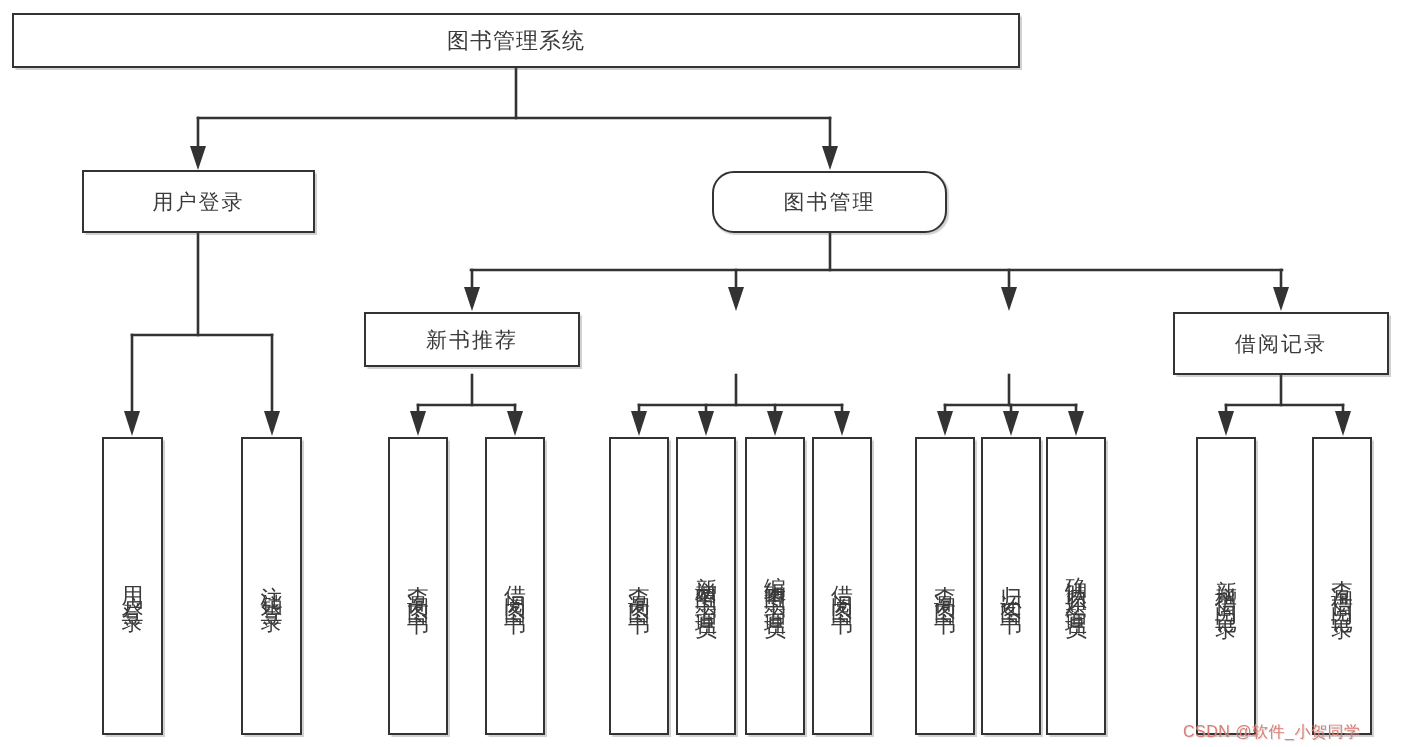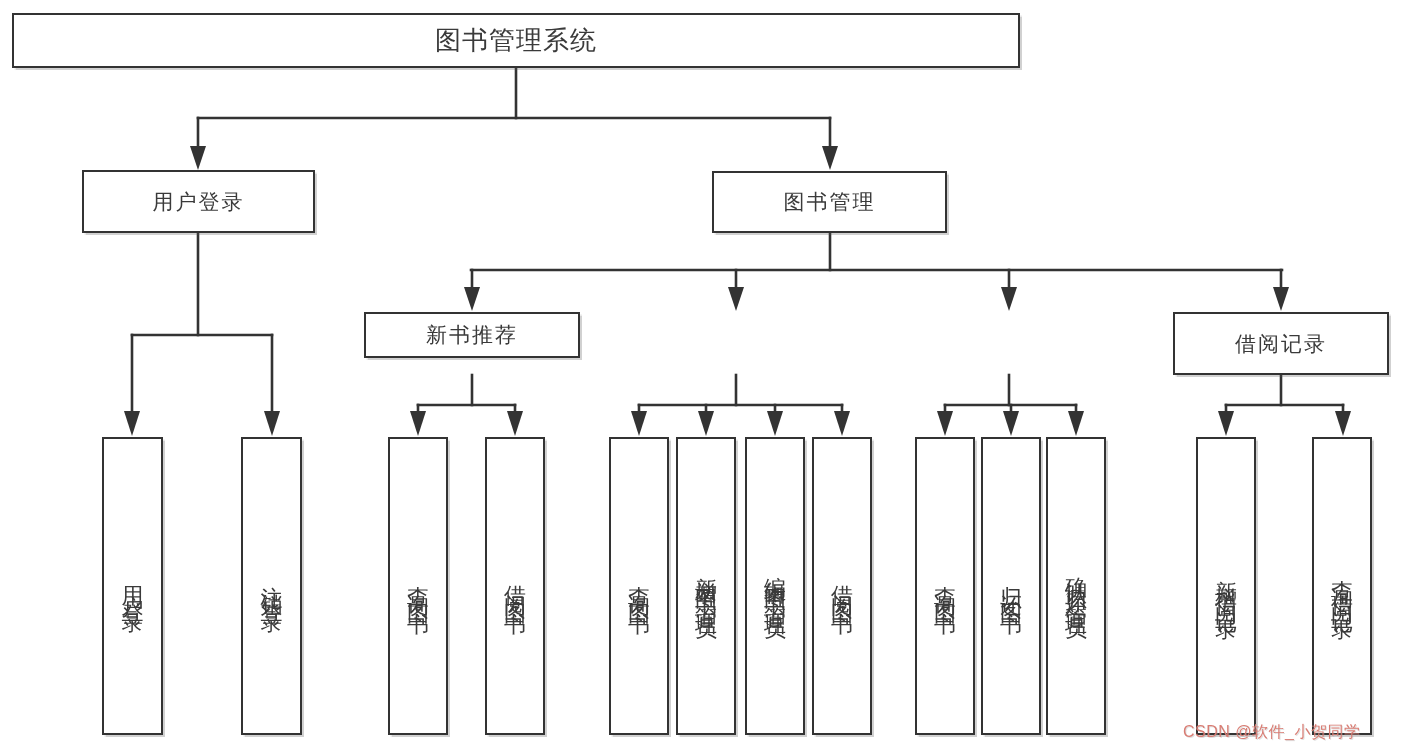--- a/index.html
+++ b/index.html
@@ -35,21 +35,21 @@
     position: absolute;
     box-sizing: border-box;
     background: #ffffff;
     border: 2.5px solid var(--border, #333333);
     display: flex;
     align-items: center;
     justify-content: center;
     box-shadow: 1.5px 1.5px 1px rgba(90, 90, 90, 0.28);
   }
   .h-node { font-size: 21px; letter-spacing: 2px; white-space: nowrap; }
-  .root-node { font-size: 26px; letter-spacing: 1px; }
+  .root-node { font-size: 22px; letter-spacing: 1px; }
   .v-node span {
     writing-mode: vertical-rl;
     text-orientation: mixed;
     font-size: 22px;
     line-height: 1;
     white-space: nowrap;
   }
   .v-short span { letter-spacing: 9px; }
   .v-mid   span { letter-spacing: 8px; }
   .v-long  span { letter-spacing: 6px; }
@@ -146,25 +146,25 @@
     </g>
   </svg>
 
   <div class="node h-node root-node" style="left:12px; top:13px; width:1008px; height:55px;">
     <span>图书管理系统</span>
   </div>
 
   <div class="node h-node" style="left:82px; top:170px; width:233px; height:63px;">
     <span>用户登录</span>
   </div>
-  <div class="node h-node" style="left:712px; top:171px; width:235px; height:62px;">
+  <div class="node h-node" style="left:712px; top:171px; width:235px; height:62px;border-radius:22px;">
     <span>图书管理</span>
   </div>
 
-  <div class="node h-node" style="left:364px; top:312px; width:216px; height:46px;">
+  <div class="node h-node" style="left:364px; top:312px; width:216px; height:55px;">
     <span>新书推荐</span>
   </div>
   <div class="node h-node" style="left:1173px; top:312px; width:216px; height:63px;">
     <span>借阅记录</span>
   </div>
 
   <div class="node v-node v-short" style="left:102px; top:437px; width:61px; height:298px;">
     <span>用户登录</span>
   </div>
   <div class="node v-node v-short" style="left:241px; top:437px; width:61px; height:298px;">

